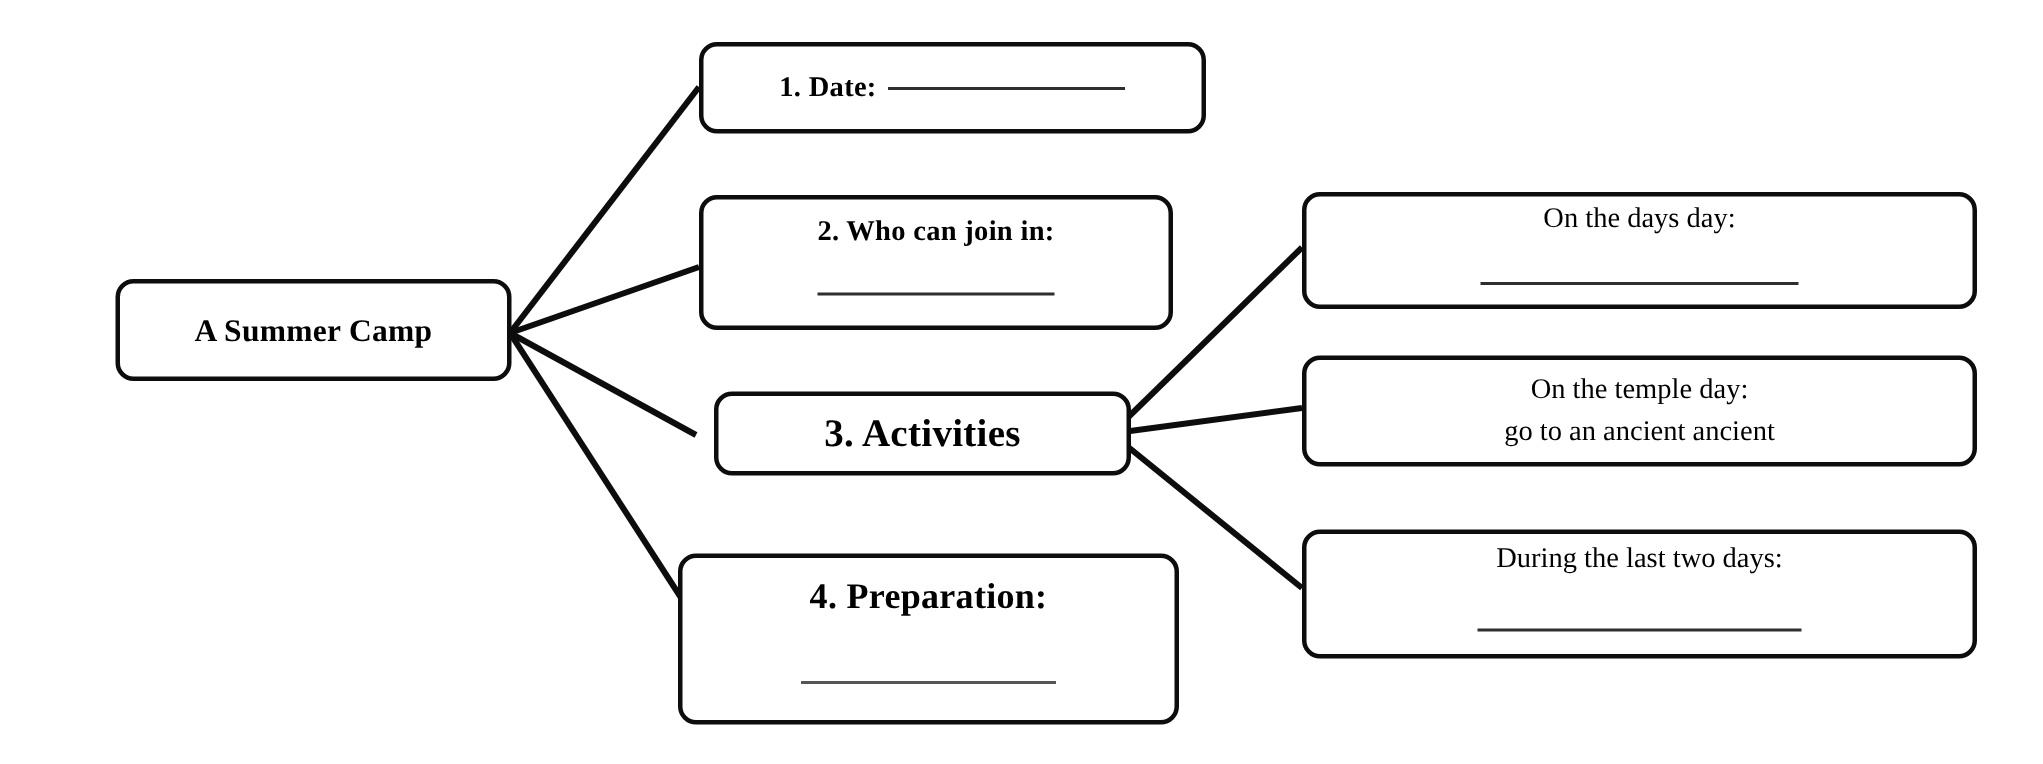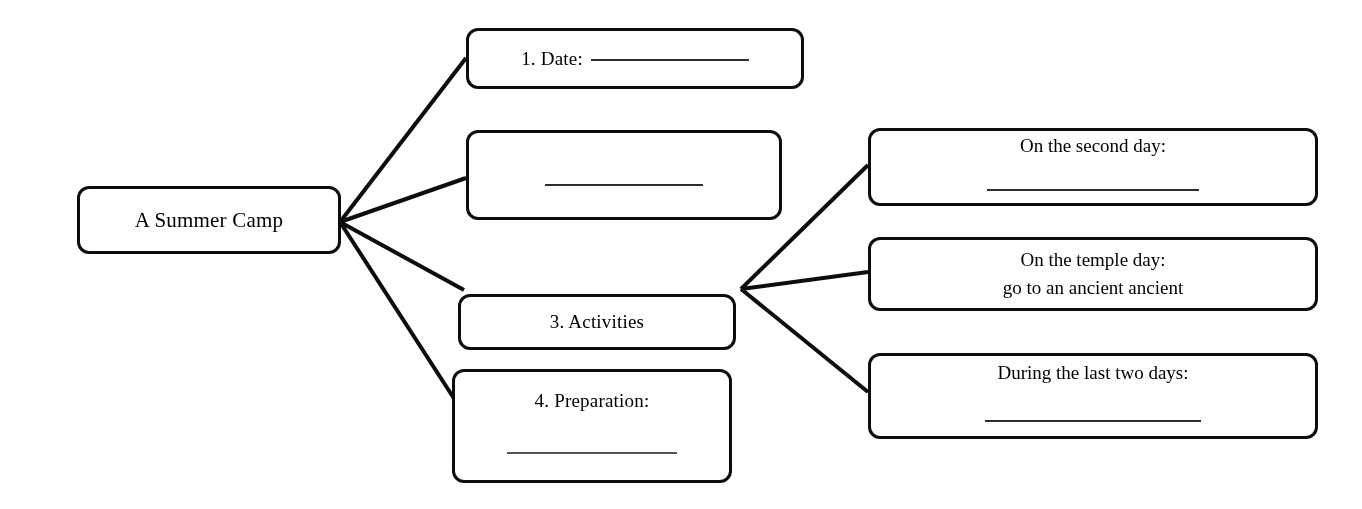--- a/index.html
+++ b/index.html
@@ -44,43 +44,43 @@
     text-align: center;
     z-index: 2;
   }
   .node .line-text {
     display: block;
     white-space: nowrap;
     line-height: 1.25;
   }
   
   .node-bold .line-text {
-    font-weight: normal;
+    font-weight: bold;
     letter-spacing: 0.2px;
   }
   
   .node-regular .line-text {
     font-weight: normal;
   }
   .blank-line {
     display: inline-block;
     height: 0;
     border-bottom: 2px solid #2e2e2e;
     vertical-align: middle;
   }
   .blank-line.gray {
     border-bottom-color: #555555;
   }
 
   
   #node-root        { left: 77px;  top: 186px; width: 264px; height: 68px;  font-size: 21px; text-align: right; }
   #node-date        { left: 466px; top: 28px;  width: 338px; height: 61px;  font-size: 19px; }
   #node-who         { left: 466px; top: 130px; width: 316px; height: 90px;  font-size: 19px; }
-  #node-activities  { left: 458px; top: 261px; width: 278px; height: 56px;  font-size: 19px; margin-top: 33px; }
-  #node-preparation { left: 452px; top: 369px; width: 280px; height: 114px; font-size: 19px; }
+  #node-activities  { left: 476px; top: 261px; width: 278px; height: 56px;  font-size: 26px; }
+  #node-preparation { left: 452px; top: 369px; width: 334px; height: 114px; font-size: 24px; }
   #node-day1        { left: 868px; top: 128px; width: 450px; height: 78px;  font-size: 19px; }
   #node-day2        { left: 868px; top: 237px; width: 450px; height: 74px;  font-size: 19px; }
   #node-daylast     { left: 868px; top: 353px; width: 450px; height: 86px;  font-size: 19px; font-family: Liberation Serif, serif; }
 
   
   #node-date .blank-line        { width: 158px; margin-left: 8px; }
   #node-who .blank-line         { width: 158px; }
   #node-preparation .blank-line { width: 170px; }
   #node-day1 .blank-line        { width: 212px; }
   #node-daylast .blank-line     { width: 216px; }
@@ -113,36 +113,37 @@
 
   <div class="node node-bold" id="node-root">
     <span class="line-text">A Summer Camp</span>
   </div>
 
   <div class="node node-bold" id="node-date">
     <span class="line-text"><span>1. Date:</span><span class="blank-line"></span></span>
   </div>
 
   <div class="node node-bold" id="node-who">
+    <span class="line-text">2. Who can join in:</span>
     <span class="spacer-row"></span>
     <span class="line-text"><span class="blank-line"></span></span>
   </div>
 
   <div class="node node-bold" id="node-activities">
     <span class="line-text">3. Activities</span>
   </div>
 
   <div class="node node-bold" id="node-preparation">
     <span class="line-text">4. Preparation:</span>
     <span class="spacer-row"></span>
     <span class="line-text"><span class="blank-line gray"></span></span>
   </div>
 
   <div class="node node-regular" id="node-day1">
-    <span class="line-text">On the second day:</span>
+    <span class="line-text">On the days day:</span>
     <span class="spacer-row"></span>
     <span class="line-text"><span class="blank-line"></span></span>
   </div>
 
   <div class="node node-regular" id="node-day2">
     <span class="line-text">On the temple day:</span>
     <span class="spacer-row"></span>
     <span class="line-text">go to an ancient ancient</span>
   </div>
 

